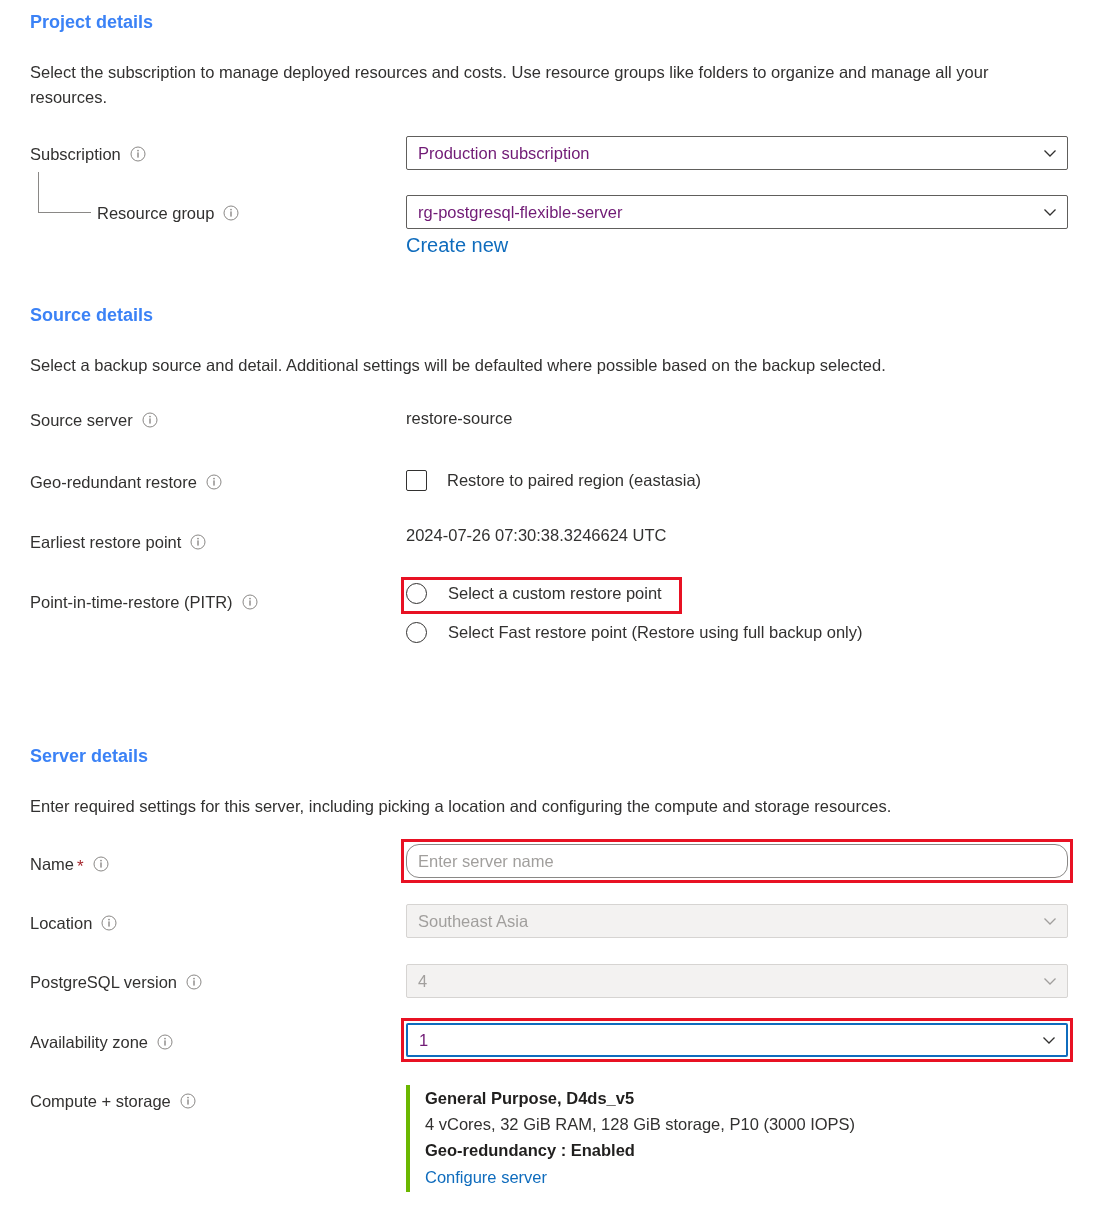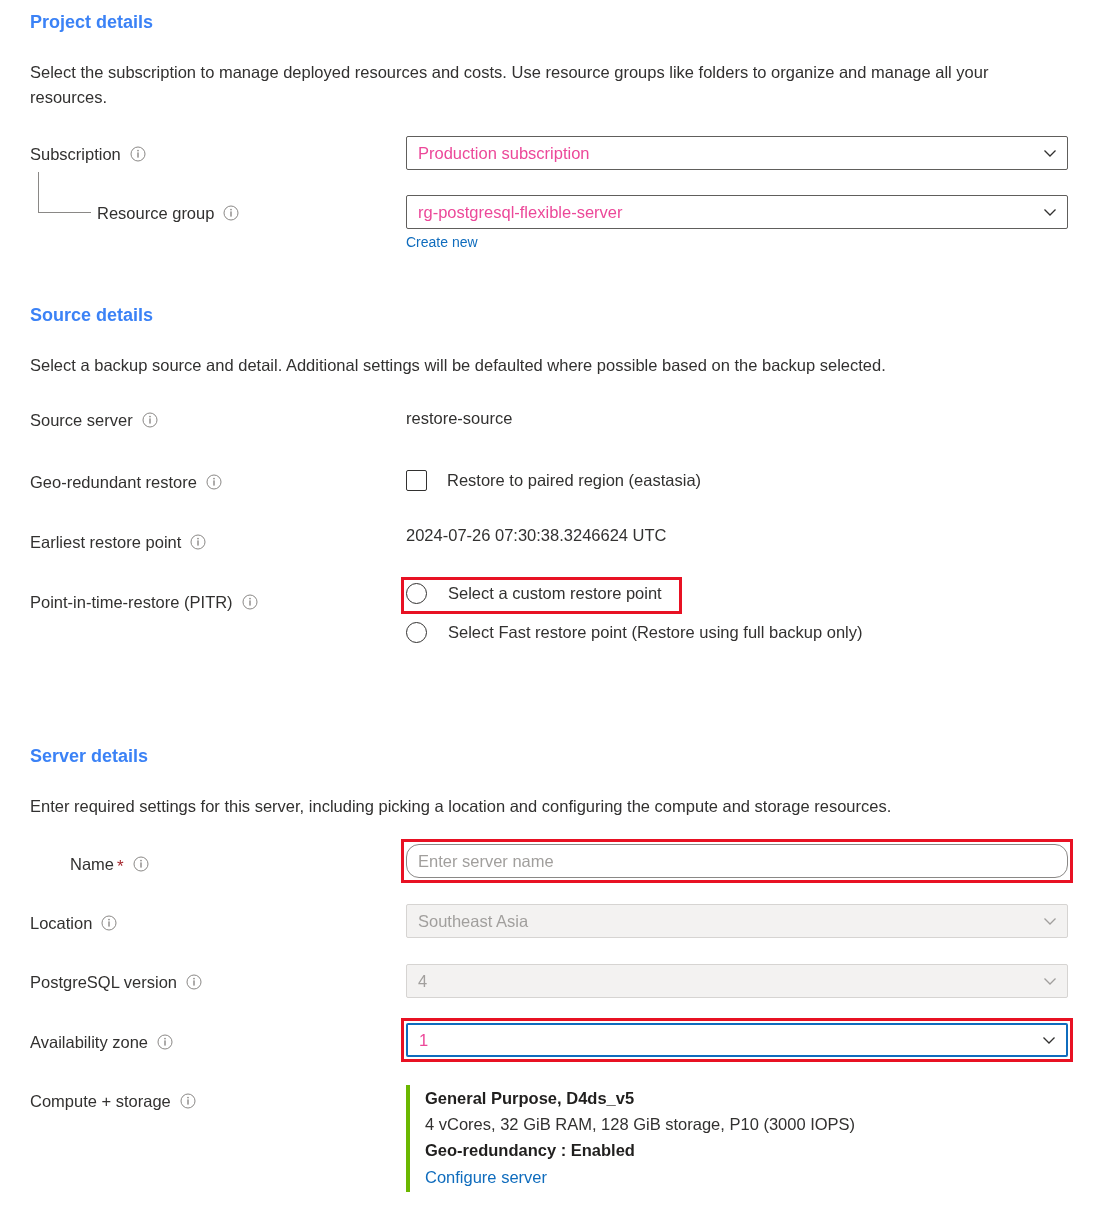--- a/index.html
+++ b/index.html
@@ -93,21 +93,21 @@
     box-sizing: border-box;
   }
   .dropdown {
     border: 1px solid #605e5c;
     background: #ffffff;
     border-radius: 2px;
     display: flex;
     align-items: center;
     padding: 0 8px 0 11px;
     font-size: 16.5px;
-    color: #ec4899;
+    color: #701a75;
   }
   .dropdown .dd-value {
     flex: 1 1 auto;
     overflow: hidden;
     text-overflow: ellipsis;
     white-space: nowrap;
   }
   .dropdown.disabled {
     background: #f3f2f1;
     border-color: #d6d4d2;
@@ -138,21 +138,21 @@
     position: absolute;
     left: 406px;
     font-size: 16.5px;
     color: #323130;
     white-space: nowrap;
   }
 
   
   .link {
     position: absolute;
-    font-size: 14px;
+    font-size: 20px;
     color: #0f6cbd;
     cursor: pointer;
     white-space: nowrap;
   }
 
   
   .checkbox-row {
     position: absolute;
     left: 406px;
     display: flex;
@@ -363,21 +363,21 @@
     <div class="radio-row">
       <span class="radio-mark"></span>
       <span class="radio-label">Select Fast restore point (Restore using full backup only)</span>
     </div>
   </div>
 
   <div class="section-title" style="top:746px;">Server details</div>
 
   <div class="section-desc" style="top:794px;">Enter required settings for this server, including picking a location and configuring the compute and storage resources.</div>
 
-  <div class="flabel" style="top:853px;margin-left:40px;">
+  <div class="flabel" style="top:853px;">
     <span>Name</span>
     <span class="req-star">*</span>
     <span class="info-icon">
       <svg width="16" height="16" viewBox="0 0 16 16" aria-hidden="true">
         <circle cx="8" cy="8" r="7" fill="none" stroke="#8a8886" stroke-width="1"></circle>
         <circle cx="8" cy="4.6" r="0.85" fill="#8a8886"></circle>
         <rect x="7.3" y="6.4" width="1.4" height="5.2" fill="#8a8886"></rect>
       </svg>
     </span>
   </div>

